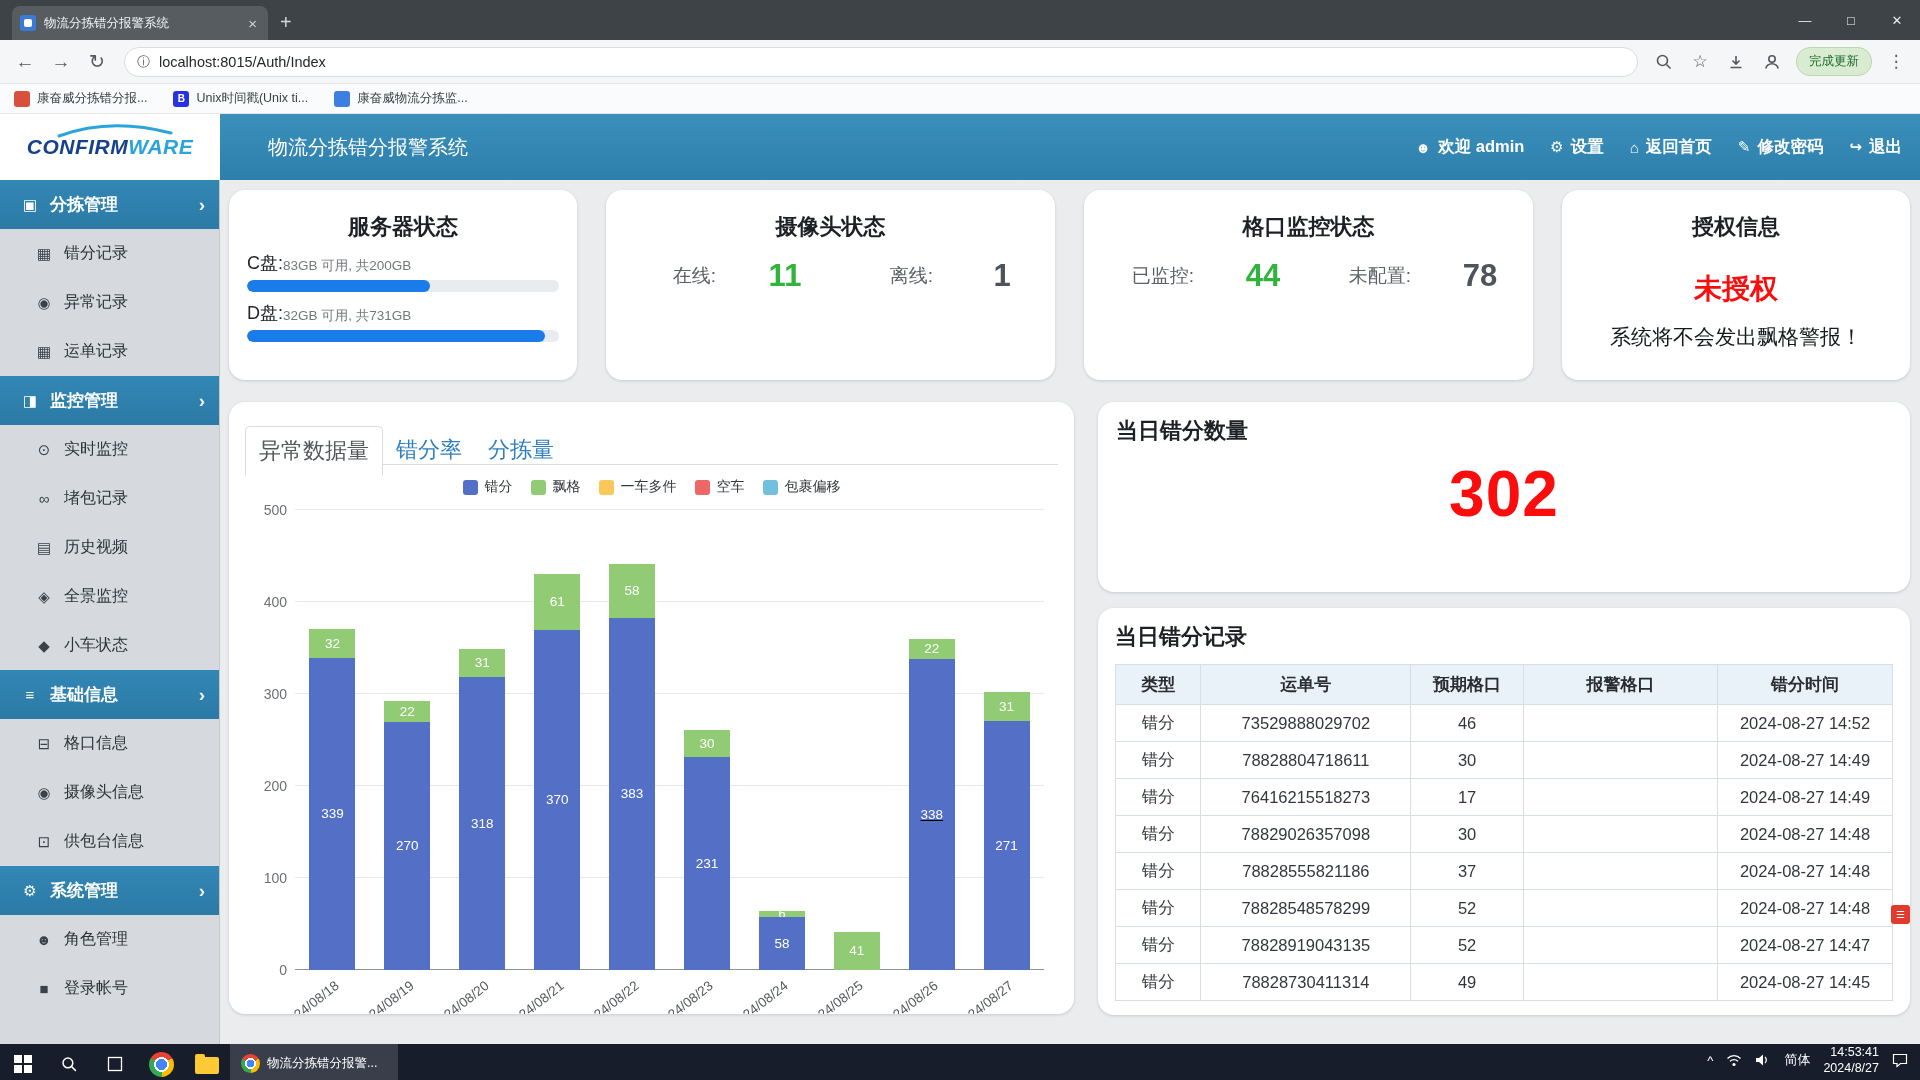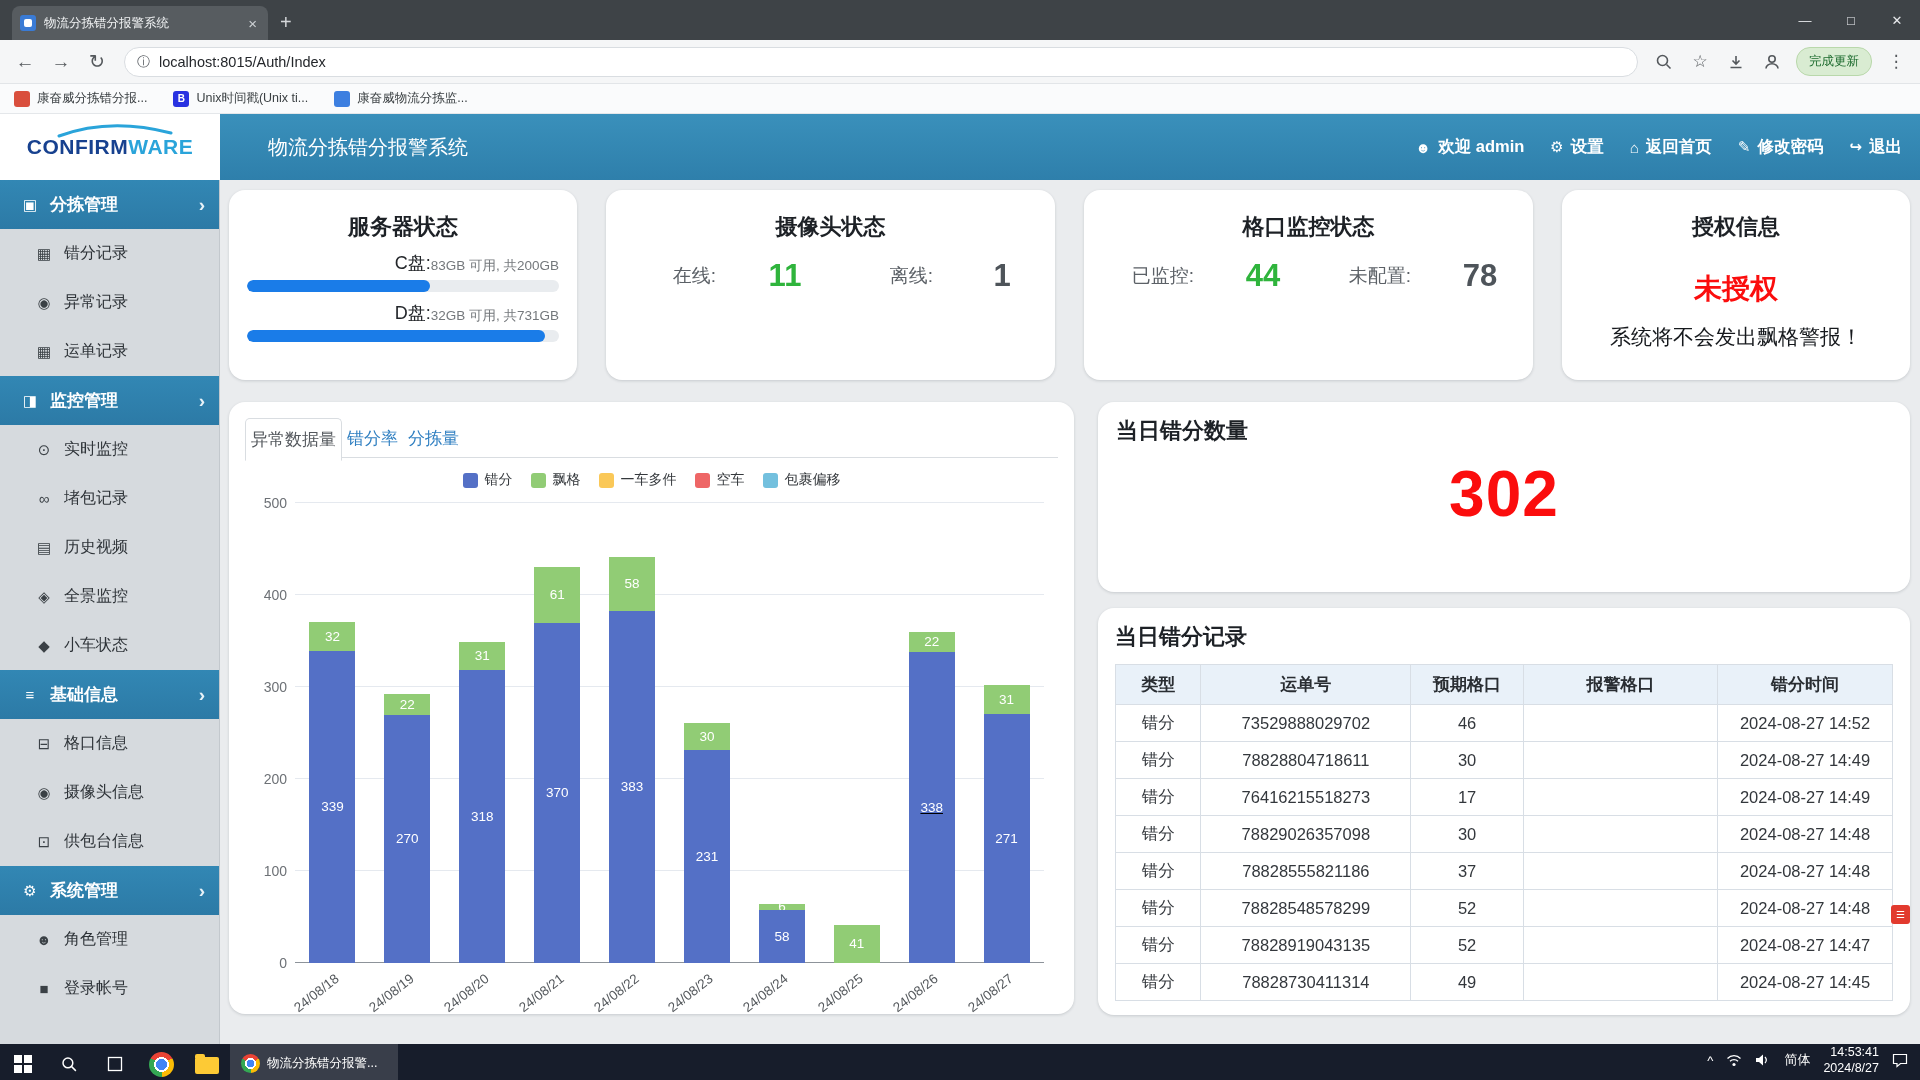--- a/index.html
+++ b/index.html
@@ -28,21 +28,21 @@
 .update-pill{background:#d9ecd2;border:1px solid #b9d8ab;color:#1d6b2e;font-size:12.5px;padding:5px 12px;border-radius:14px;white-space:nowrap;margin:0 4px}
 
 .bookmarksbar{height:30px;background:#fafbfc;display:flex;padding:0 14px;gap:26px;border-bottom:1px solid #e4e7ea;flex:0 0 auto}
 .bm{display:flex;align-items:center;gap:7px}
 .bm-fav{width:16px;height:16px;border-radius:3px;display:flex;align-items:center;justify-content:center;color:#fff;font-size:10px;font-weight:bold}
 .bm-label{font-size:12.5px;color:#3b4043}
 
 
 .appheader{height:66px;display:flex;align-items:stretch;background:linear-gradient(180deg,#3a90bb,#2e7fab);flex:0 0 auto}
 .logo{width:220px;background:#fff;display:flex;align-items:center;justify-content:center;position:relative;flex:0 0 auto}
-.brand{font-weight:800;font-size:21px;letter-spacing:.5px;position:relative;white-space:nowrap}
+.brand{font-style:italic;font-weight:800;font-size:21px;letter-spacing:.5px;position:relative;white-space:nowrap}
 .brand .c1{color:#17418f}
 .brand .c2{color:#2aa4da}
 .swoosh{position:absolute;left:28px;top:-11px}
 .apptitle{color:#fff;font-size:20px;display:flex;align-items:center;margin-left:48px;font-weight:500}
 .hmenu{margin-left:auto;display:flex;align-items:center;gap:26px;padding-right:18px}
 .hitem{color:#fff;font-size:16.5px;font-weight:600;display:flex;align-items:center;gap:7px;white-space:nowrap}
 .hicon{font-size:15px}
 
 
 .appbody{flex:1;display:flex;min-height:0}
@@ -56,21 +56,21 @@
 .sb-label{margin-left:8px}
 .sb-chev{position:absolute;right:14px;font-size:19px;color:#e8f2f8}
 
 
 .main{flex:1;padding:6px 10px 0 9px;min-width:0}
 .cards-row{display:flex;gap:29px;margin-top:4px}
 .card{background:#fff;border-radius:16px;box-shadow:0 1px 3px rgba(40,50,60,.18)}
 .cards-row .card{flex:1;height:190px;padding:14px 18px}
 .card-title{text-align:center;font-size:22px;font-weight:700;color:#1d2126;margin-top:8px}
 .disk{margin-top:9px}
-.disk-head{display:flex;justify-content:flex-end;align-items:flex-end}
+.disk-head{display:flex;justify-content:flex-start;align-items:flex-end}
 .disk-name{font-size:18px;color:#23262a}
 .disk-detail{font-size:13.5px;color:#74787c}
 .progress{height:12px;background:#e9ecef;border-radius:6px;margin-top:5px;overflow:hidden}
 .progress-fill{height:100%;background:#1a7ce8;border-radius:6px}
 .stat-rows{display:flex;gap:21px;margin-top:16px}
 .stat-row{display:flex;align-items:center;justify-content:center;gap:34px}
 .stat-label{font-size:19px;color:#5c6167;width:92px;text-align:right}
 .stat-value{font-size:31px;font-weight:700;width:70px;text-align:center}
 .stat-value.green{color:#2fb43c}
 .stat-value.dark{color:#4e545a}
@@ -83,21 +83,21 @@
 .count-card{height:190px;padding:14px 18px}
 .block-title{font-size:22px;font-weight:700;color:#1d2126}
 .count-value{text-align:center;font-size:64px;font-weight:800;color:#fb0d0d;margin-top:16px;letter-spacing:1px;line-height:1}
 .table-card{flex:1;padding:14px 17px}
 table.records{width:100%;border-collapse:collapse;margin-top:12px;table-layout:fixed}
 .records th{background:#e9f1f9;border:1px solid #d8dee5;font-size:17px;font-weight:700;color:#292d32;padding:8px 4px}
 .records td{border:1px solid #d8dee5;font-size:16.5px;color:#33373c;text-align:center;padding:7px 4px;white-space:nowrap;overflow:hidden}
 
 
 .tabs{display:flex;border-bottom:1px solid #d9dde1}
-.ctab{font-size:17px;padding:9px 5px;border-radius:5px 5px 0 0;position:relative;top:4px}
+.ctab{font-size:22px;padding:9px 13px;border-radius:5px 5px 0 0;position:relative;top:12px}
 .ctab.active{background:#fff;border:1px solid #d9dde1;border-bottom:1px solid #fff;color:#54585d}
 .ctab:not(.active){color:#2f7fc1}
 .legend{display:flex;justify-content:center;align-items:center;gap:18px;margin-top:13px}
 .lg{display:flex;align-items:center;gap:7px}
 .lg-swatch{width:15px;height:15px;border-radius:3px}
 .lg-label{font-size:14px;color:#35393d}
 .plot-wrap{position:relative;margin:14px 14px 0 50px;height:460px}
 .gridline{position:absolute;left:0;right:0;border-top:1px solid #e5e9ef}
 .gridline.zero{border-top:1px solid #8d939a}
 .ylab{position:absolute;left:-48px;width:40px;text-align:right;font-size:14px;color:#6d7176}

